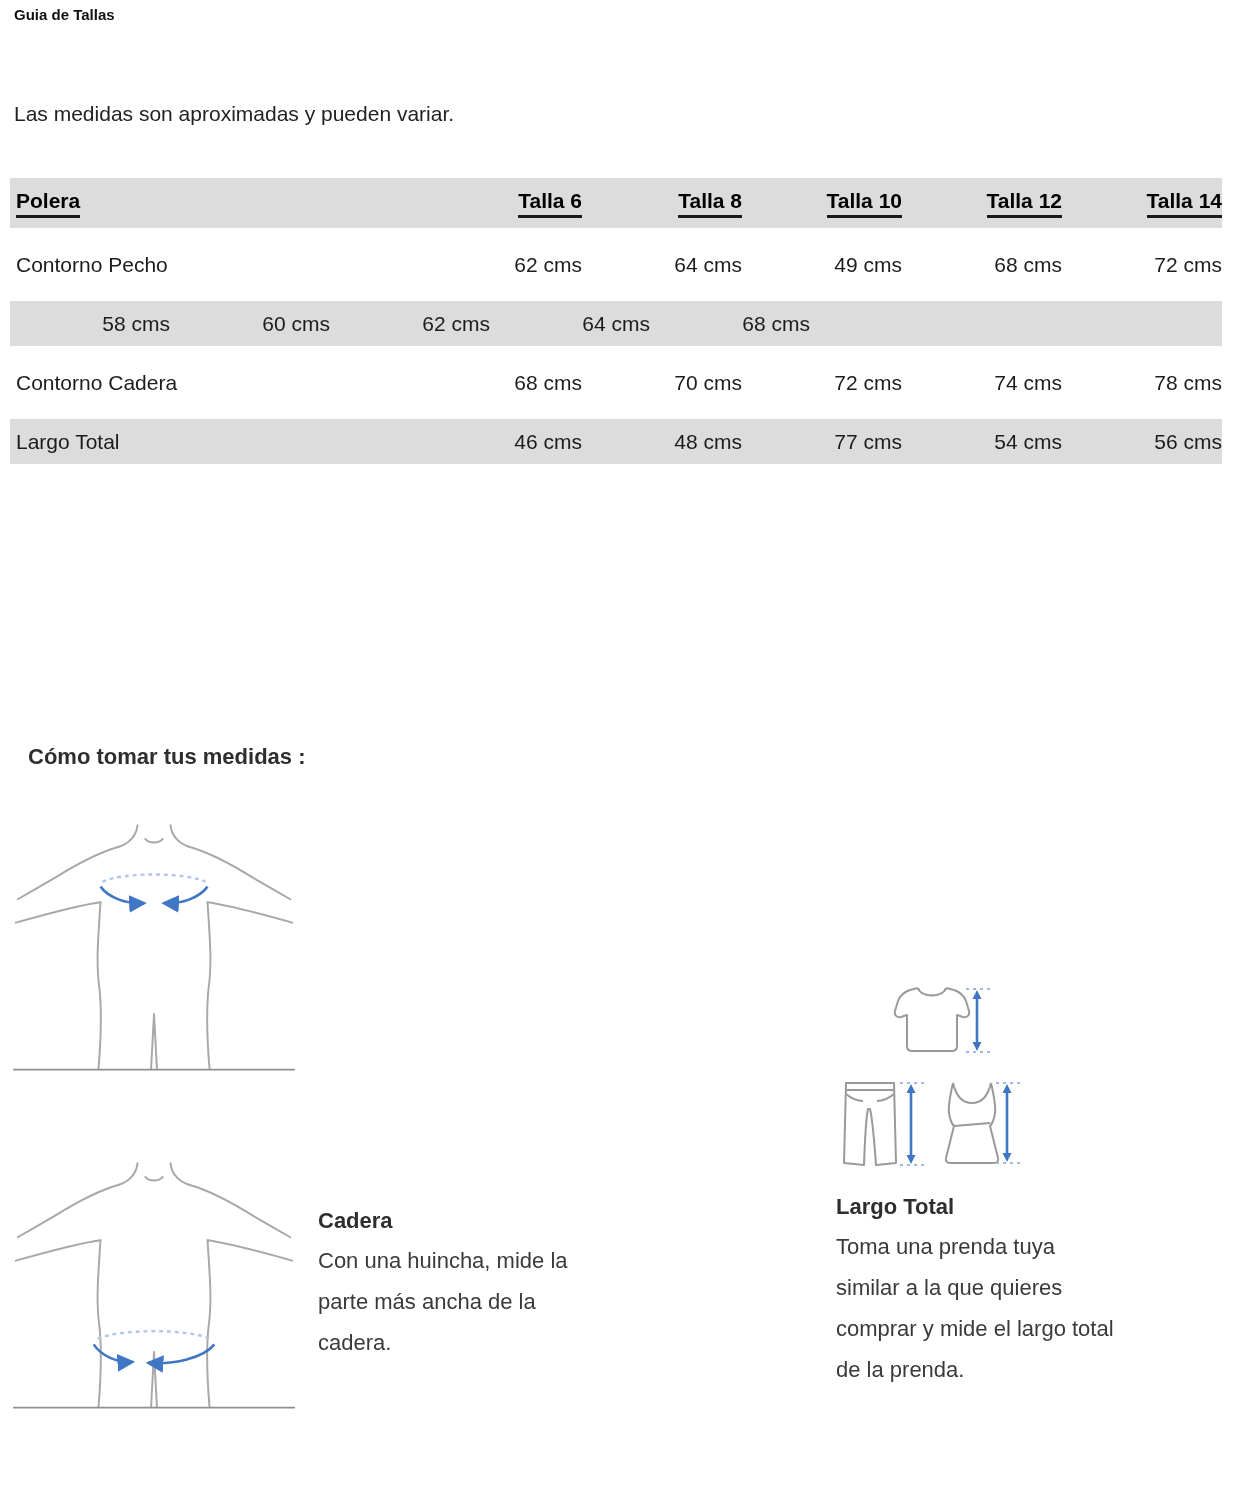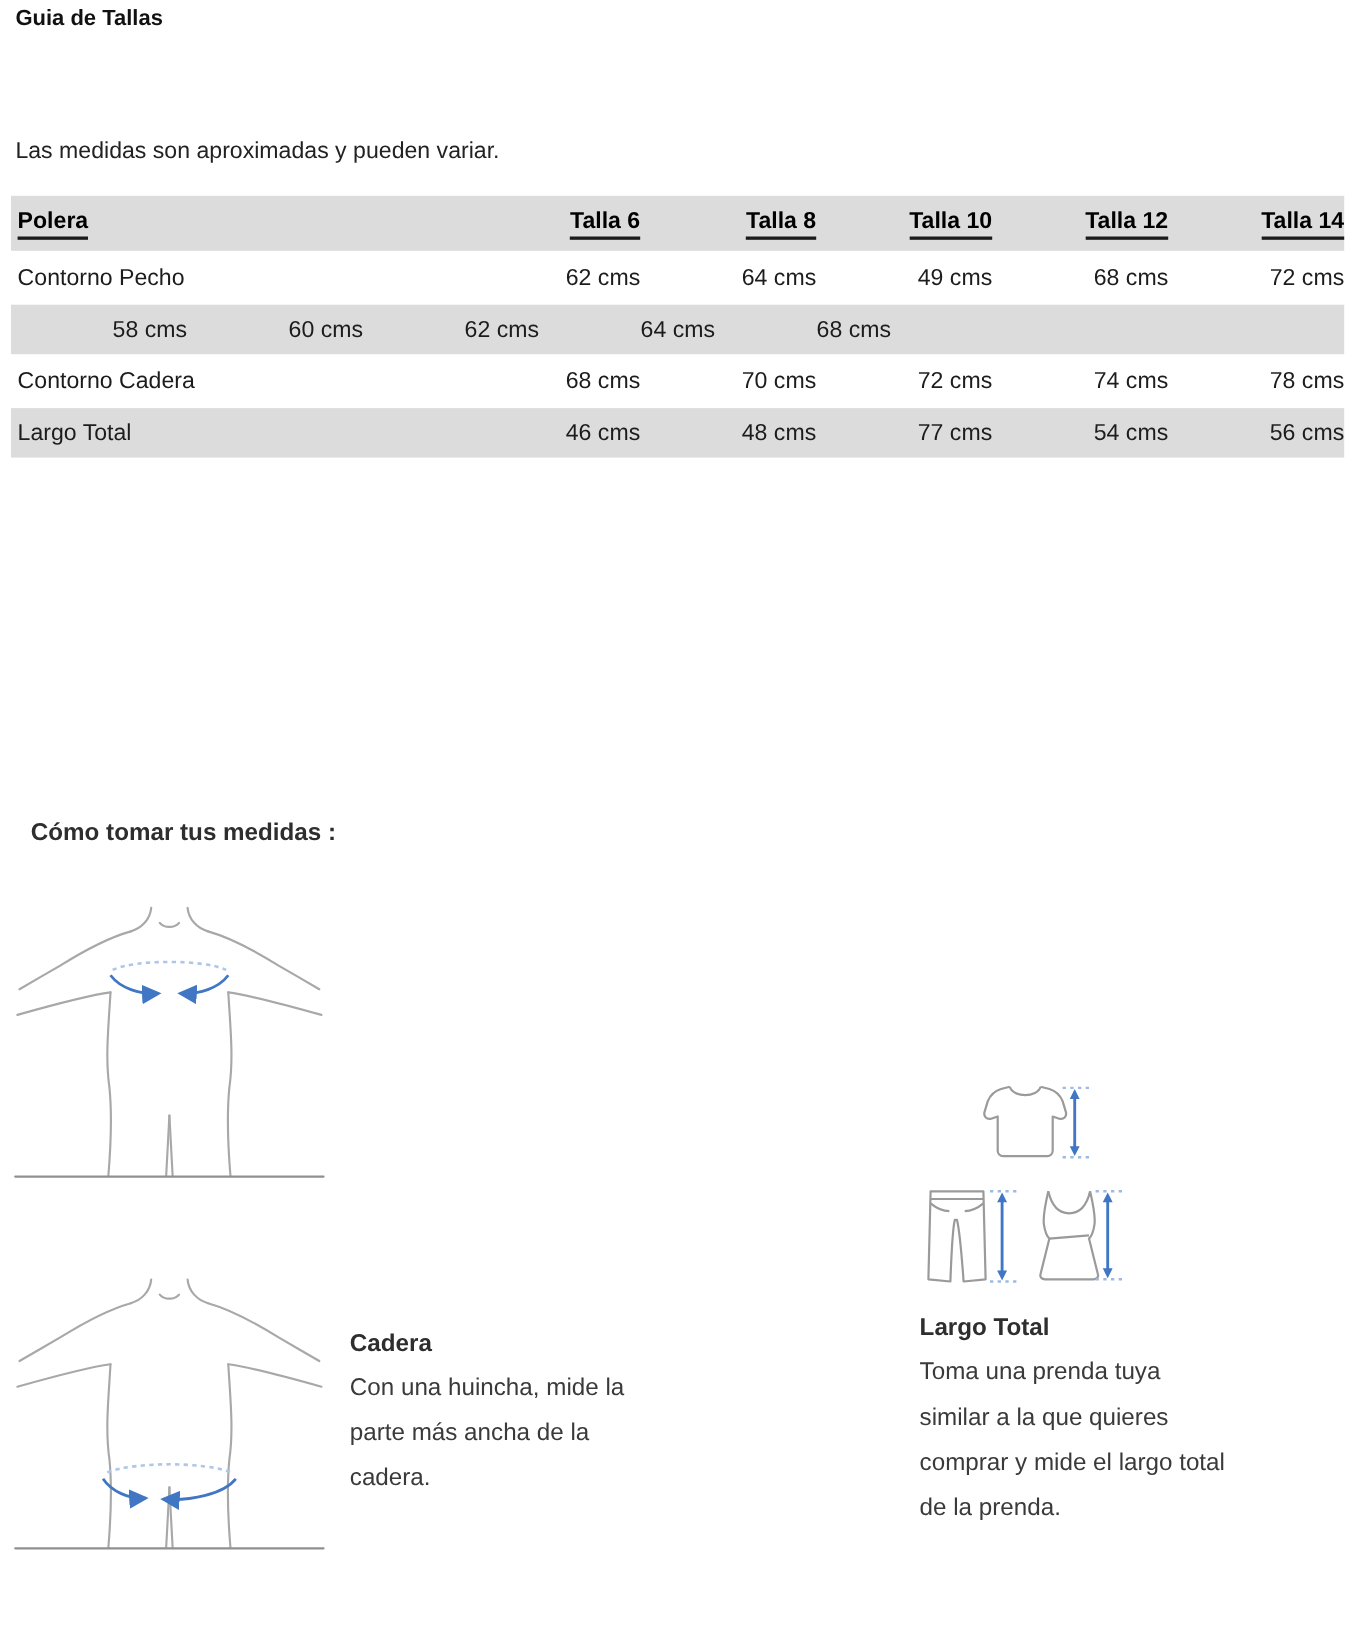--- a/index.html
+++ b/index.html
@@ -9,32 +9,32 @@
     font-family: "Liberation Sans", "DejaVu Sans", sans-serif;
     color: #1c1c1c;
     position: relative;
     overflow: hidden;
   }
   .abs { position: absolute; }
 
   
   .page-title {
     left: 14px; top: 6px;
-    font-size: 20px; font-weight: bold; color: #111;
+    font-size: 15px; font-weight: bold; color: #111;
   }
   .page-subtitle {
     left: 14px; top: 102px;
-    font-size: 21px; color: #222; margin-top: 24px;
+    font-size: 21px; color: #222;
   }
 
   
   .size-table { left: 10px; top: 178px; width: 1212px; }
   .trow {
     display: flex; align-items: center;
-    height: 45px; margin-bottom: 2px;
+    height: 45px; margin-bottom: 14px;
     background: #ffffff;
   }
   .trow.gray { background: #dcdcdc; }
   .trow.thead { height: 50px; font-weight: bold; color: #000; }
   .tcell {
     width: 160px; text-align: right;
     font-size: 21px;
   }
   .tcell.first {
     width: 412px; text-align: left;

